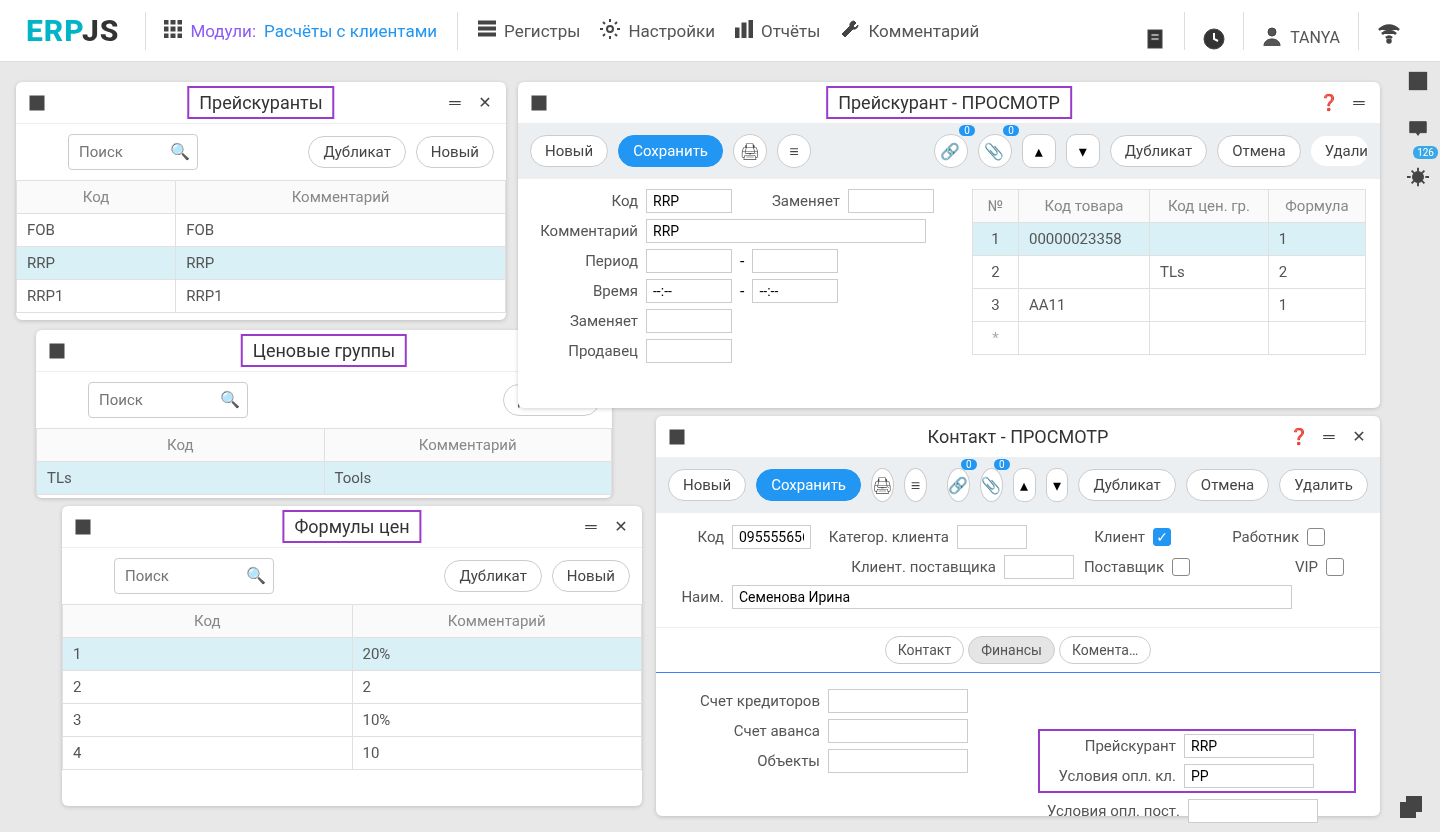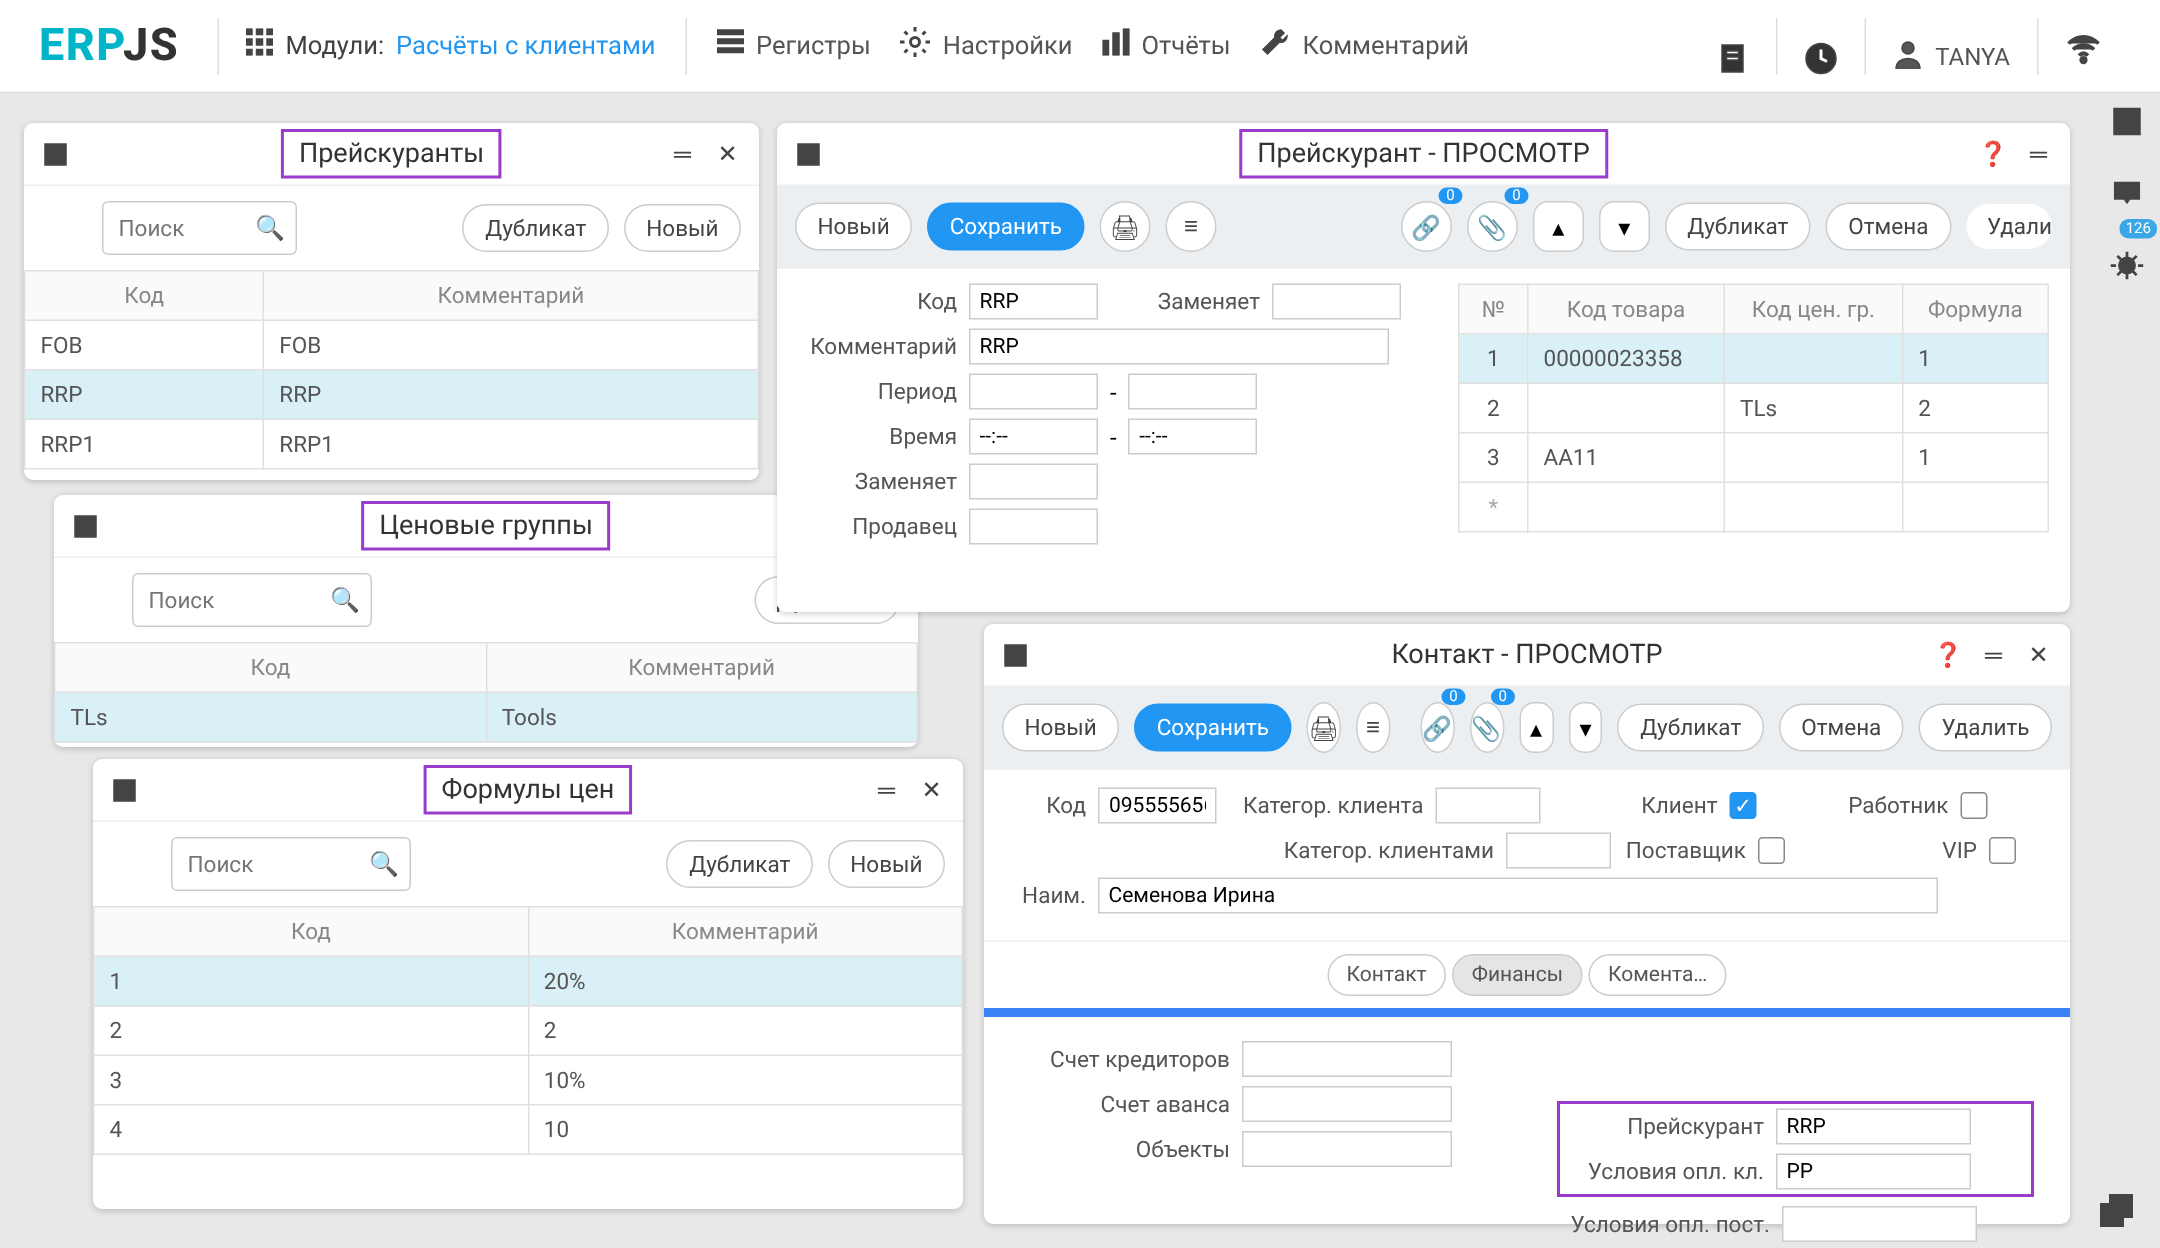--- a/index.html
+++ b/index.html
@@ -6,21 +6,21 @@
   body { width: 1440px; height: 832px; background: #e8e8e8; overflow: hidden; position: relative; }
 
   
   .topbar { position: absolute; top:0; left:0; right:0; height:62px; background:#fff; display:flex; align-items:center; border-bottom:1px solid #ddd; }
   .logo { font-size:30px; font-weight:800; padding:0 26px; letter-spacing:1px;text-align:right; }
   .logo .erp { color:#00b5c8; }
   .logo .js  { color:#333; }
   .vsep { width:1px; height:38px; background:#ddd; }
   .topmenu { display:flex; align-items:center; gap:20px; padding-left:18px; }
   .topmenu-item { display:flex; align-items:center; gap:8px; color:#555; font-size:17px; cursor:pointer; }
-  .topmenu-label { color:#404040; }
+  .topmenu-label { color:#8b5cf6; }
   .top-right { margin-left:auto; display:flex; align-items:flex-end; gap:18px; padding-right:39px; }
   .wifi { color:#2e7d32; font-size:22px; }
   .user { display:flex; align-items:center; gap:8px; color:#555; font-size:16px; }
 
   
   .rail { position:absolute; right:0; top:70px; width:44px; display:flex; flex-direction:column; align-items:center; gap:26px; }
   .rail svg { width:24px; height:24px; }
   .badge { position:absolute; right:2px; top:146px; background:#3aa8e6; color:#fff; font-size:10px; padding:1px 4px; border-radius:6px; }
 
   
@@ -50,21 +50,21 @@
   tr.sel td { background:#d8f0f6; }
   td.narrow, th.narrow { width:46px; text-align:center; }
 
   .form { padding:12px 16px; }
   .frow { display:flex; align-items:center; margin-bottom:6px; gap:8px; }
   .flabel { font-size:15px; color:#555; text-align:right; }
   .finput { border:1px solid #ccc; height:24px; padding:0 6px; font-size:14px; background:#fff; }
   .chk { width:18px; height:18px; border:1px solid #888; border-radius:3px; display:inline-flex; align-items:center; justify-content:center; }
   .chk.on { background:#2196f3; border-color:#2196f3; color:#fff; font-size:14px; }
 
-  .tabs { display:flex; gap:4px; justify-content:center; padding:8px 0; border-top:1px solid #eee; border-bottom:6px solid #3b82f6; }
+  .tabs { display:flex; gap:4px; justify-content:center; padding:8px 0; border-top:1px solid #eee; border-bottom:1px solid #3b82f6; }
   .tab { padding:5px 12px; border:1px solid #ccc; border-radius:14px; font-size:14px; color:#555; cursor:pointer; background:#fff; }
   .tab.active { background:#e5e5e5; }
 
   .hl-box { border:2px solid #9b3bcc; }
 
   
   .sicon svg, .hdr-icn svg, .circ svg, .drop svg, .topmenu-item svg, .top-right svg, .rail svg { stroke:#444; fill:#444; }
 </style>
 </head>
 <body>
@@ -441,21 +441,21 @@
       <input class="finput" style="width: 79px;" value="0955556565">
       <span class="flabel" style="width:130px">Категор. клиента</span>
       <input class="finput" style="width: 70px;">
       <span class="flabel" style="width:110px">Клиент</span>
       <span class="chk on">✓</span>
       <span class="flabel" style="width:120px">Работник</span>
       <span class="chk"></span>
     </div>
     <div class="frow">
       <span style="width:158px"></span>
-      <span class="flabel" style="width:158px">Категор. клиентами</span>
+      <span class="flabel" style="width:158px">Клиент. поставщика</span>
       <input class="finput" style="width: 70px;">
       <span class="flabel" style="width:82px">Поставщик</span>
       <span class="chk"></span>
       <span class="flabel" style="width:120px">VIP</span>
       <span class="chk"></span>
     </div>
     <div class="frow">
       <span class="flabel" style="width:52px">Наим.</span>
       <input class="finput" style="width: 560px;" value="Семенова Ирина">
     </div>

